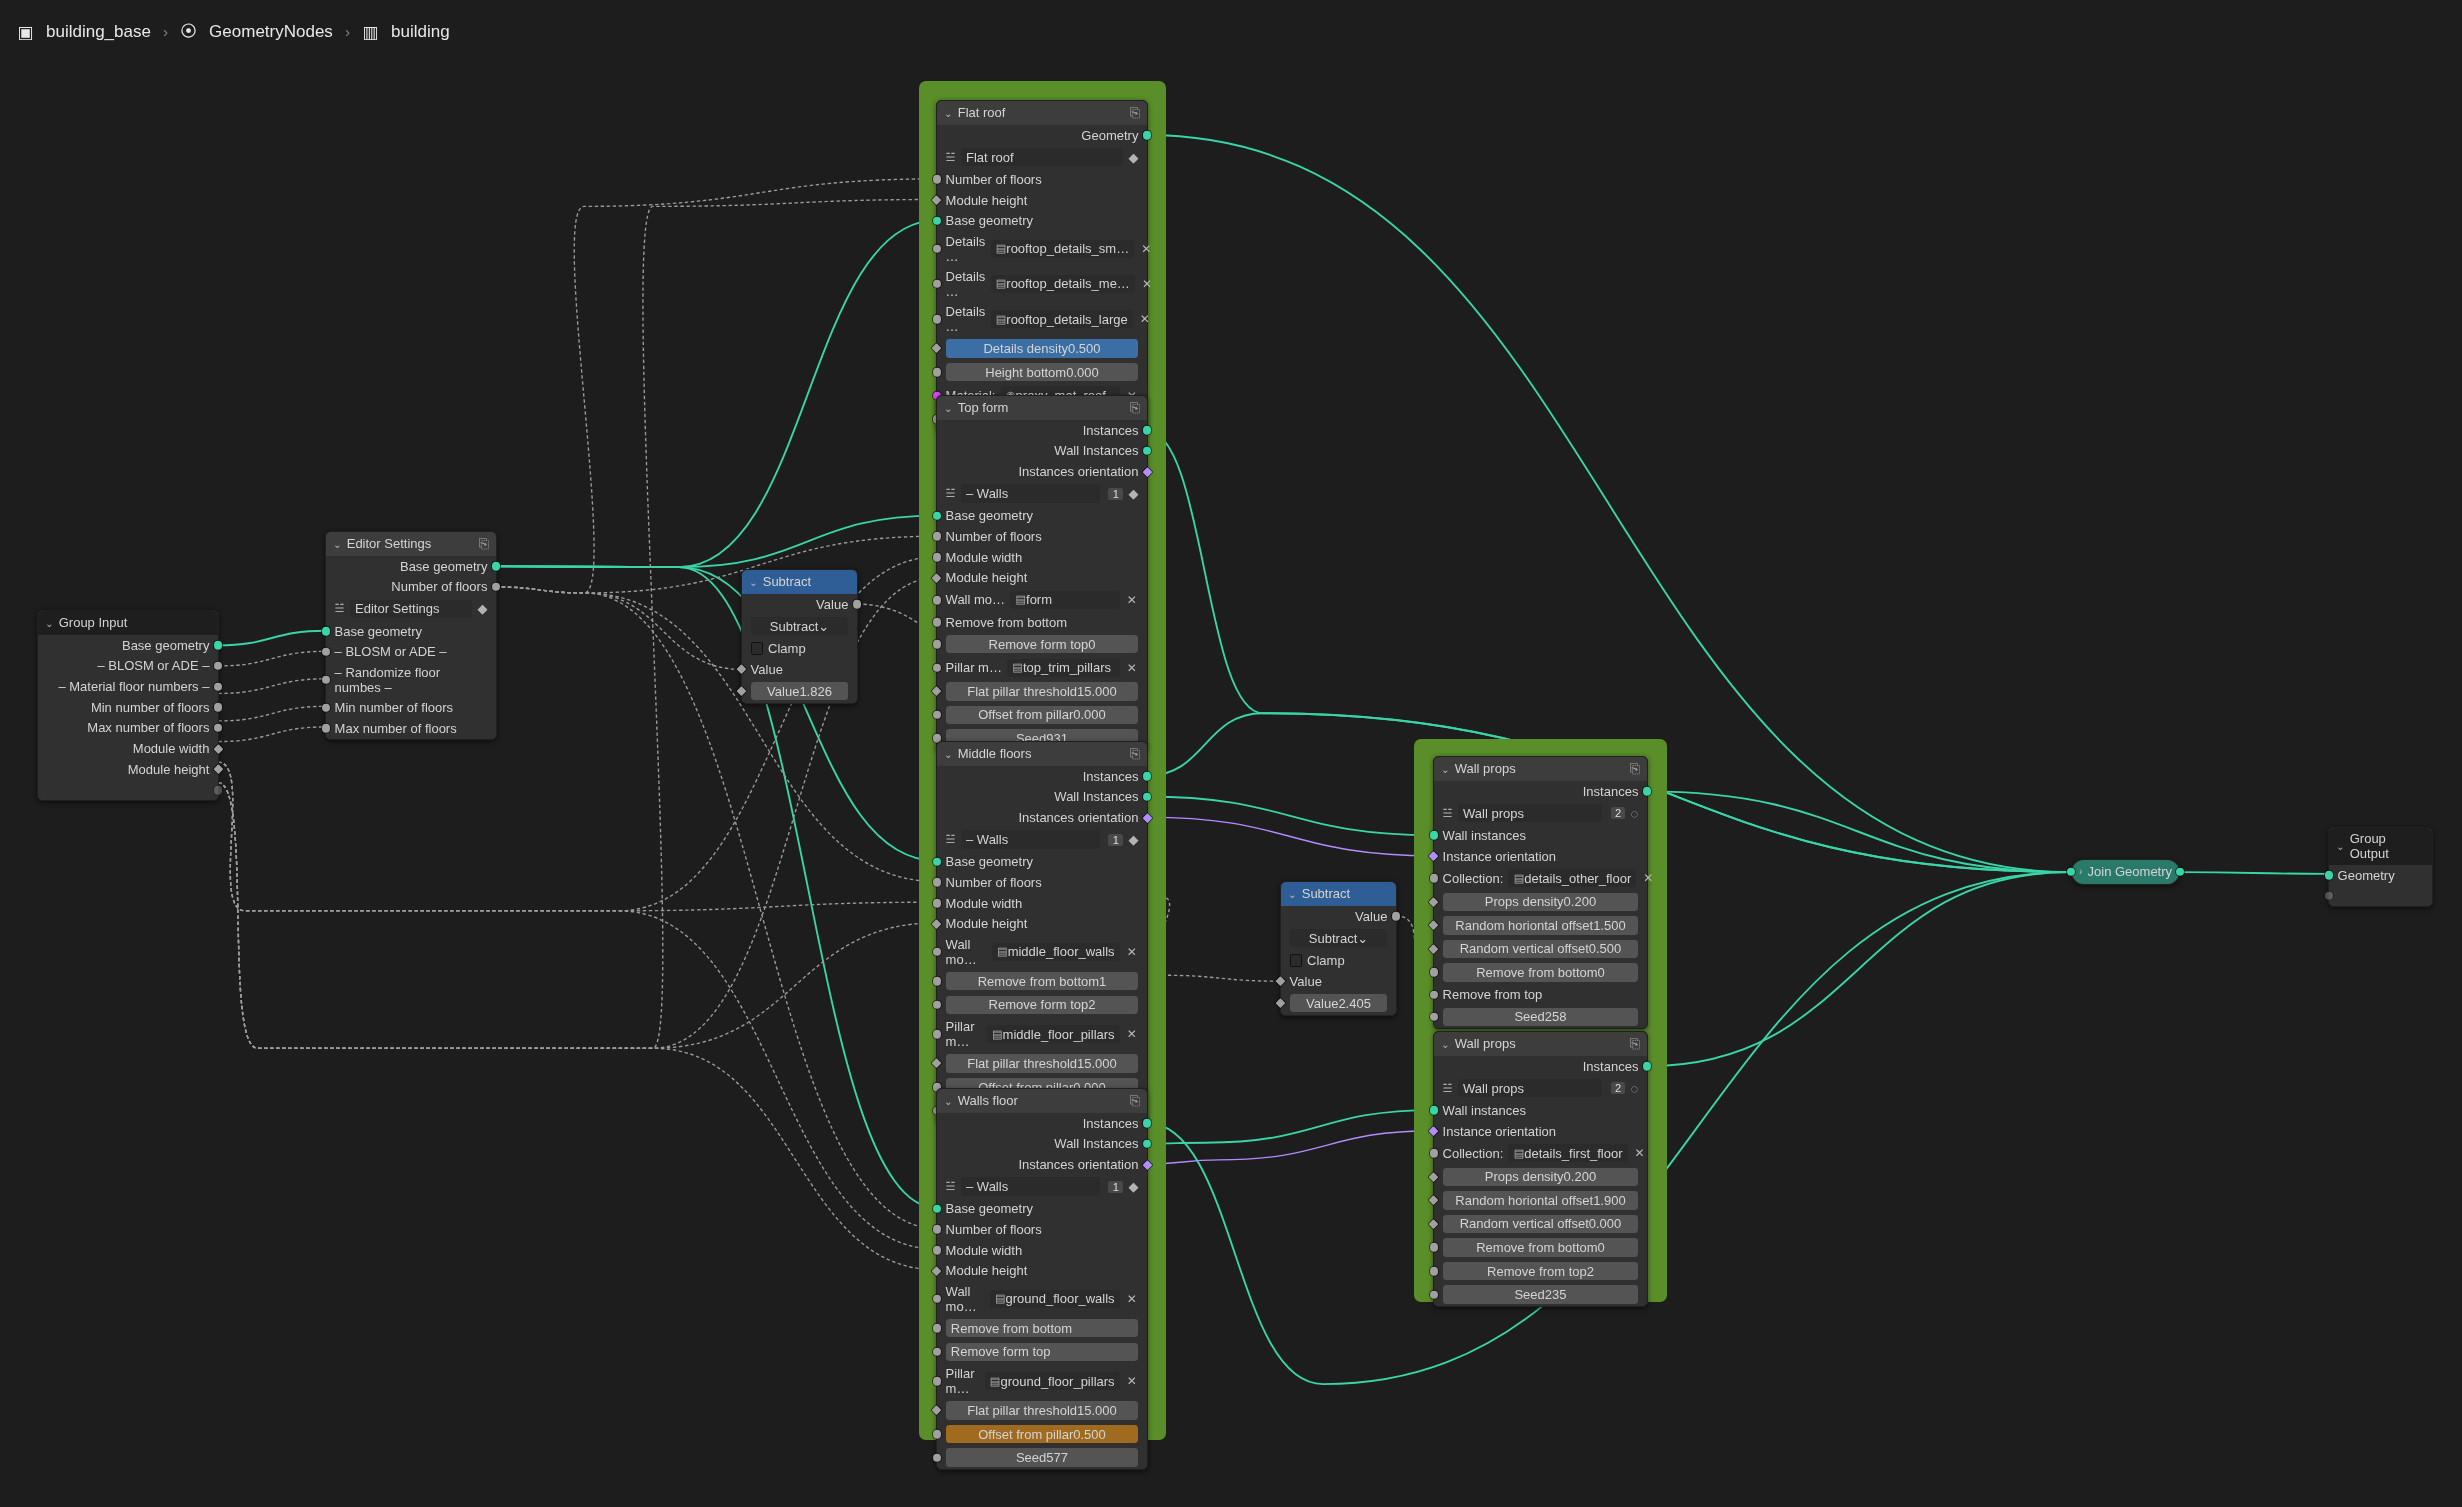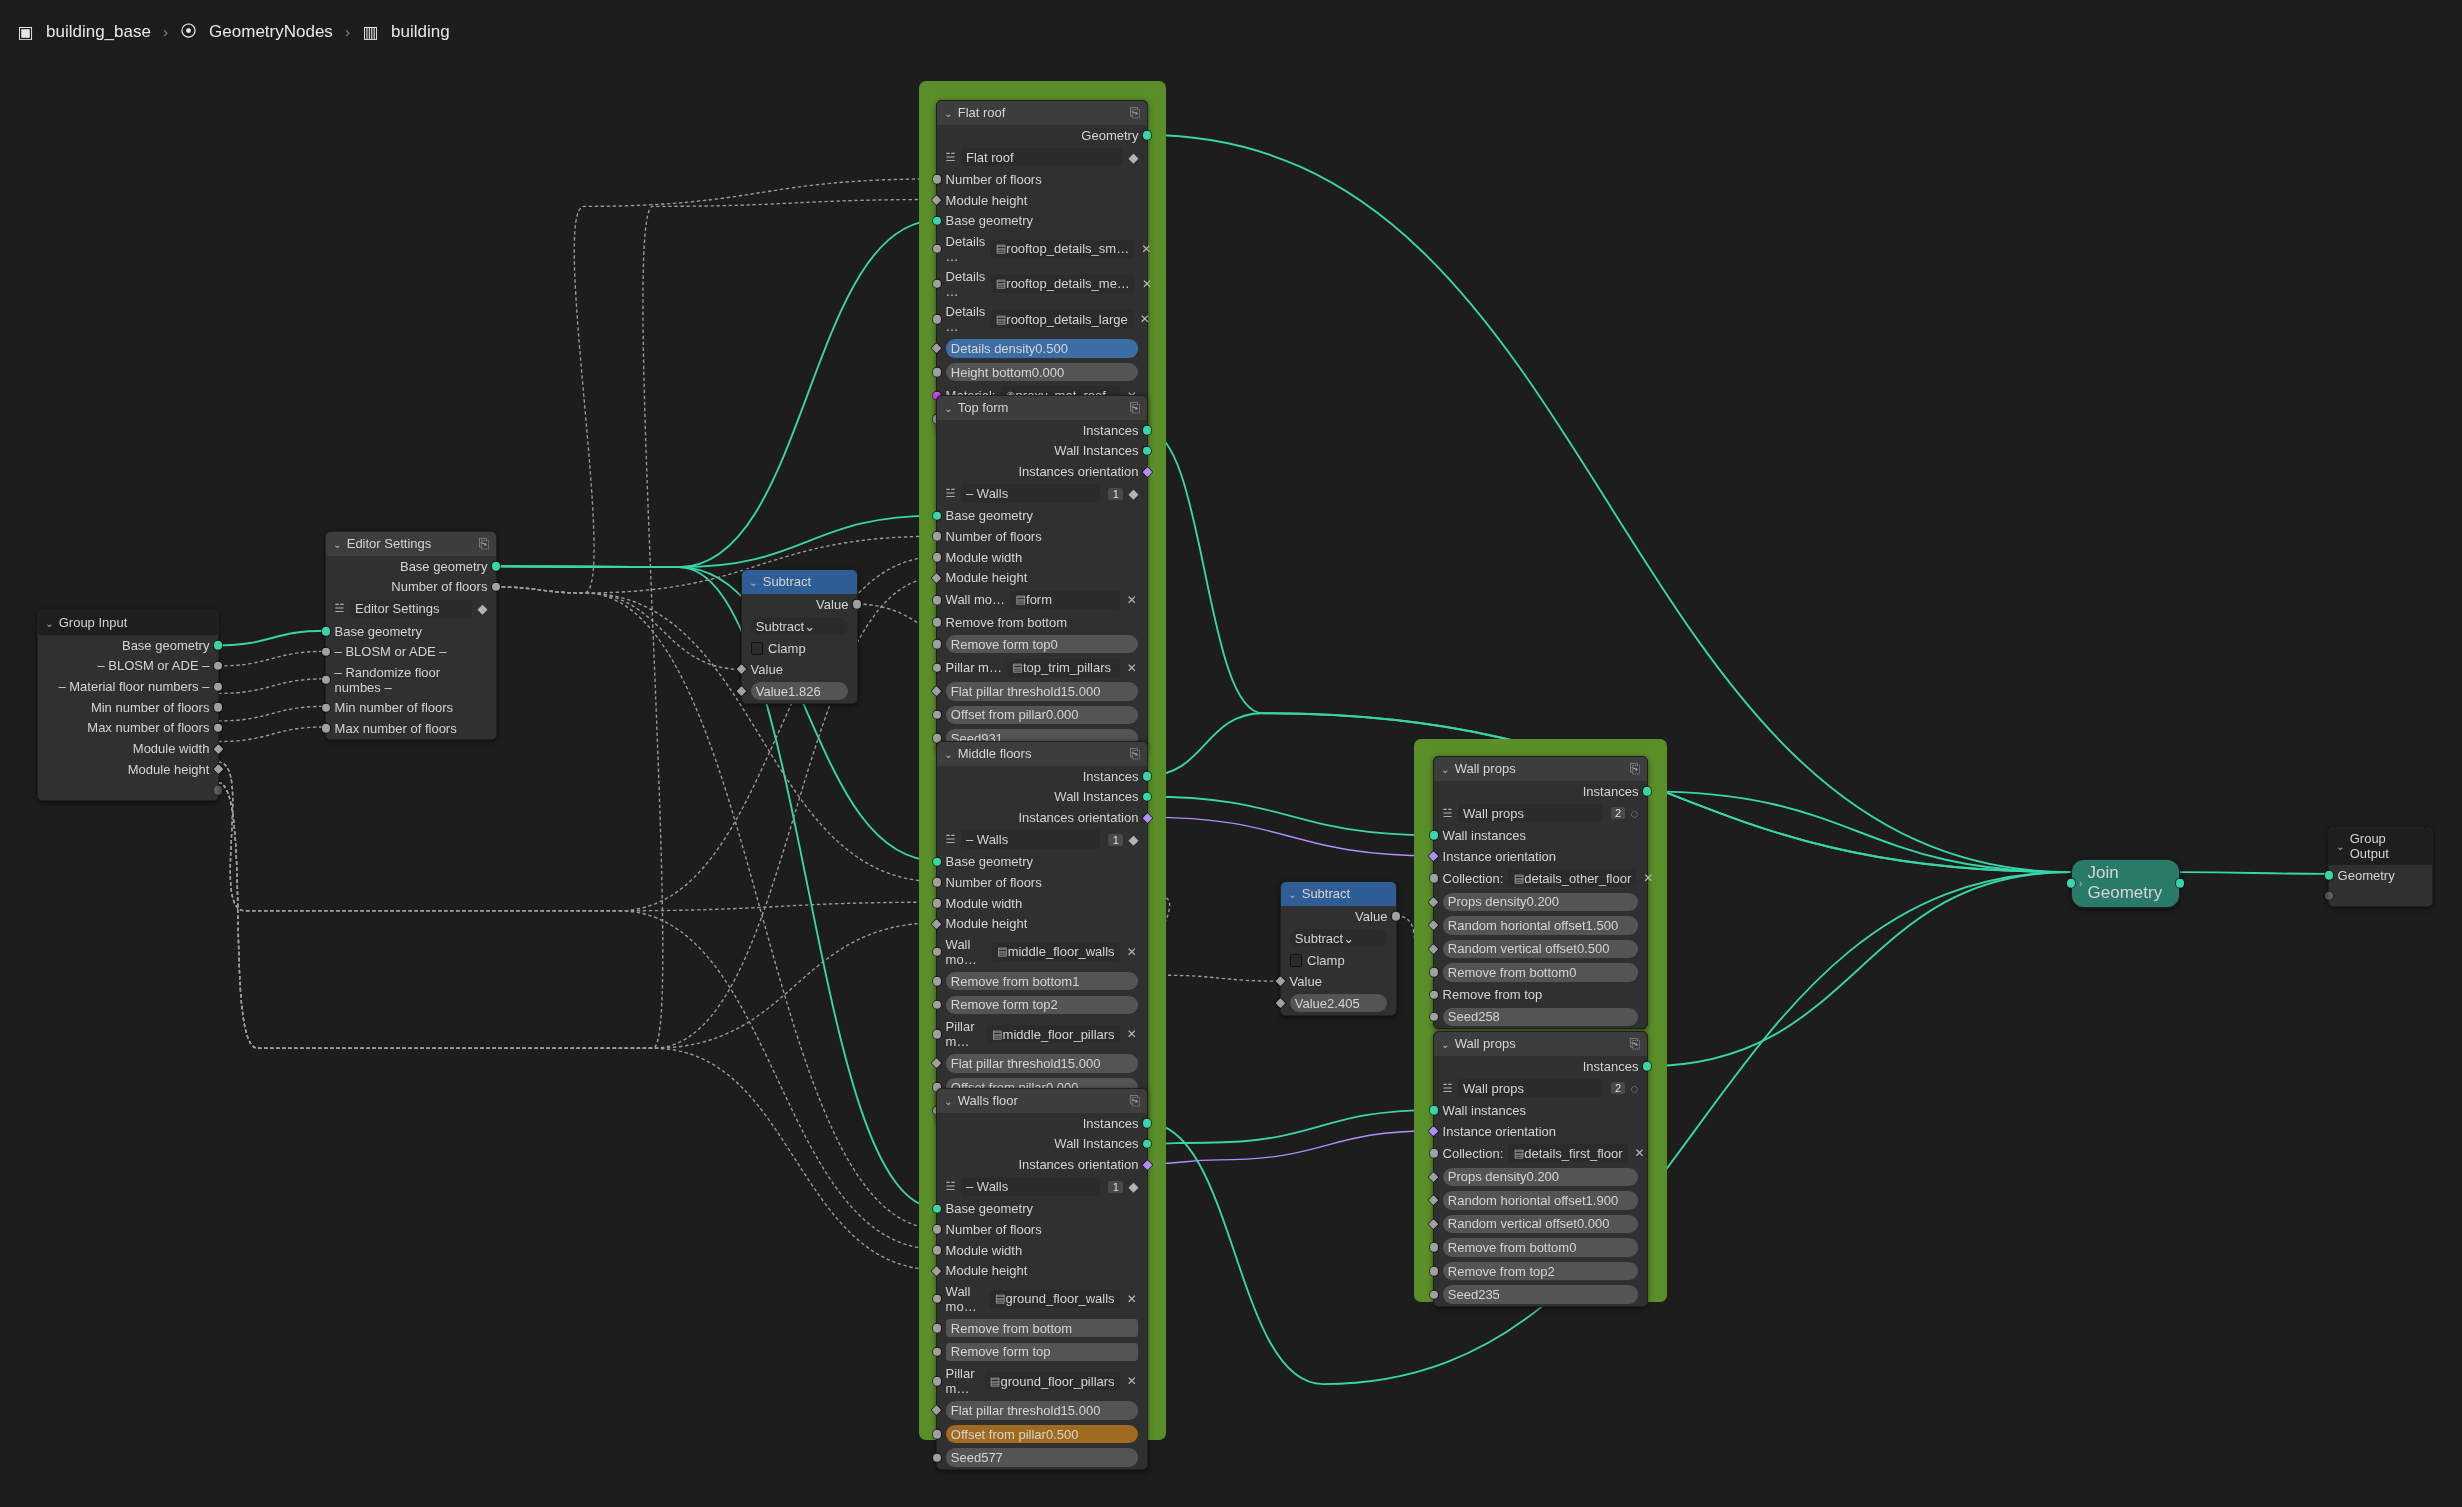--- a/index.html
+++ b/index.html
@@ -110,22 +110,21 @@
   .field {
     background: var(--field-bg);
     border-radius: 3.4px;
     padding: 1.7px 5.2px;
     display: flex;
     align-items: center;
     flex: 1;
     min-height: 13.7px;
   }
   .field.split {
-    justify-content: flex-start;
-    border-radius: 9px;
+    justify-content: center;
   }
   .field-dark {
     background: var(--field-dark);
   }
   .field.blue-sel { background: var(--blue-sel); }
   .field.orange-sel { background: var(--orange-sel); }
   .x-btn {
     color: #bbb;
     padding: 0 1.7px;
     font-size: 12px;
@@ -895,21 +894,21 @@
         <span class="field split">
           <span>Seed</span>
           <span>235</span>
         </span>
       </div>
   </div>
 
   <div class="node" style="left:2071px; top:859px; width:107px; border-radius:12px;">
     <div class="node-header" style="border-radius:12px; background:#2a7a6a;">
       <span class="chev">›</span>
-      <span class="title" style="font-size:17px;">Join Geometry</span>
+      <span class="title" style="font-size:13px;">Join Geometry</span>
       <span class="socket left s-green" style="left:-5.2px;"></span>
       <span class="socket right s-green" style="right:-5.2px;"></span>
     </div>
   </div>
 
   <div class="node" style="left:2328px; top:827px; width:103px;">
     <div class="node-header dark">
       <span class="chev">⌄</span>
       <span class="title">Group Output</span>
     </div>

